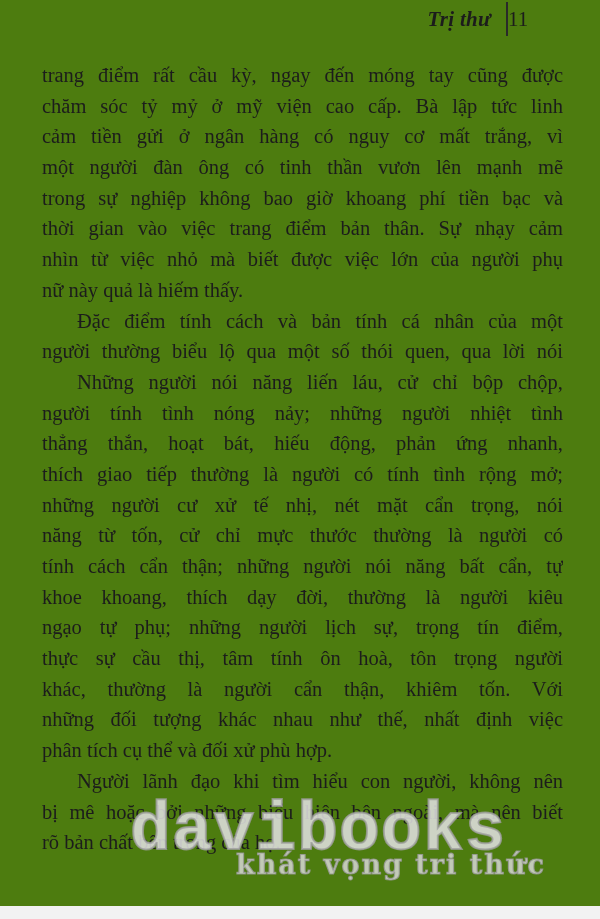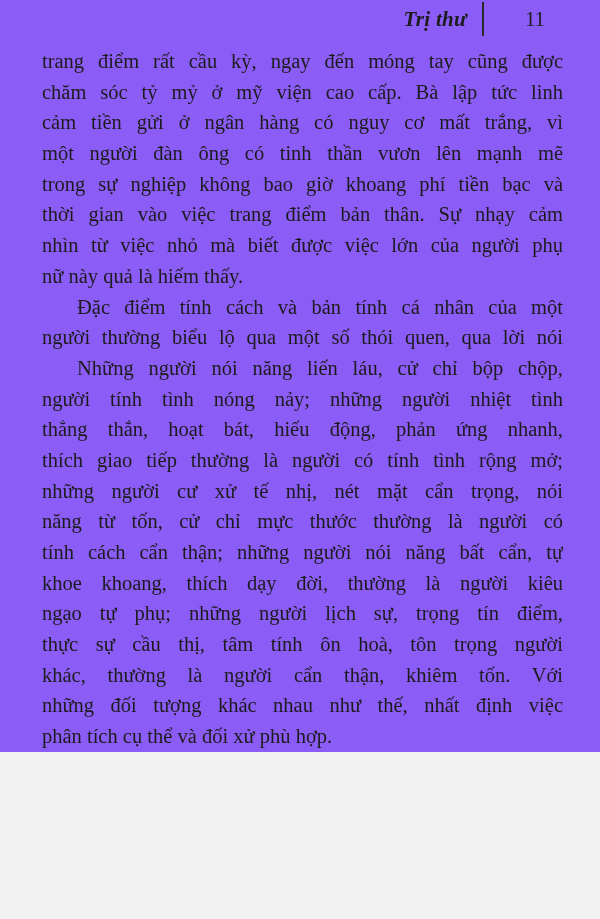--- a/index.html
+++ b/index.html
@@ -3,48 +3,47 @@
 <meta charset="utf-8">
 <style>
   html,body{margin:0;padding:0;}
   body{
     width:600px;height:919px;
     background:#f2f2f2;
     font-family:"Liberation Serif","DejaVu Serif",serif;
   }
   .page{
     position:relative;
-    width:600px;height:752px;
-    background:#8b5cf6;
+    width:600px;height:906px;
+    background:#4d7c0f;
     overflow:hidden;
     color:#1c1c1c;
   }
   
   .header{
     position:absolute;
     top:0;left:380px;right:38px;height:38px;
     display:flex;align-items:center;justify-content:flex-end;
   }
   .header .title{
     font-style:italic;font-weight:bold;
     font-size:21px;letter-spacing:.3px;
     margin-right:15px;
   }
   .header .divider{
     width:2px;height:34px;background:#2a2a2a;
   }
   .header .pagenum{
-    width:54px;text-align:center;
+    width:54px;
     font-size:21px;
-    margin-left:24px;
   }
   
   .body-text{
     position:absolute;
-    left:42px;top:46px;width:521px;
+    left:42px;top:60px;width:521px;
     font-size:20.5px;
   }
   .line{
     height:30.7px;line-height:30.7px;
     text-align:justify;
     -moz-text-align-last:justify;
     text-align-last:justify;
     overflow:hidden;
     white-space:normal;
   }

